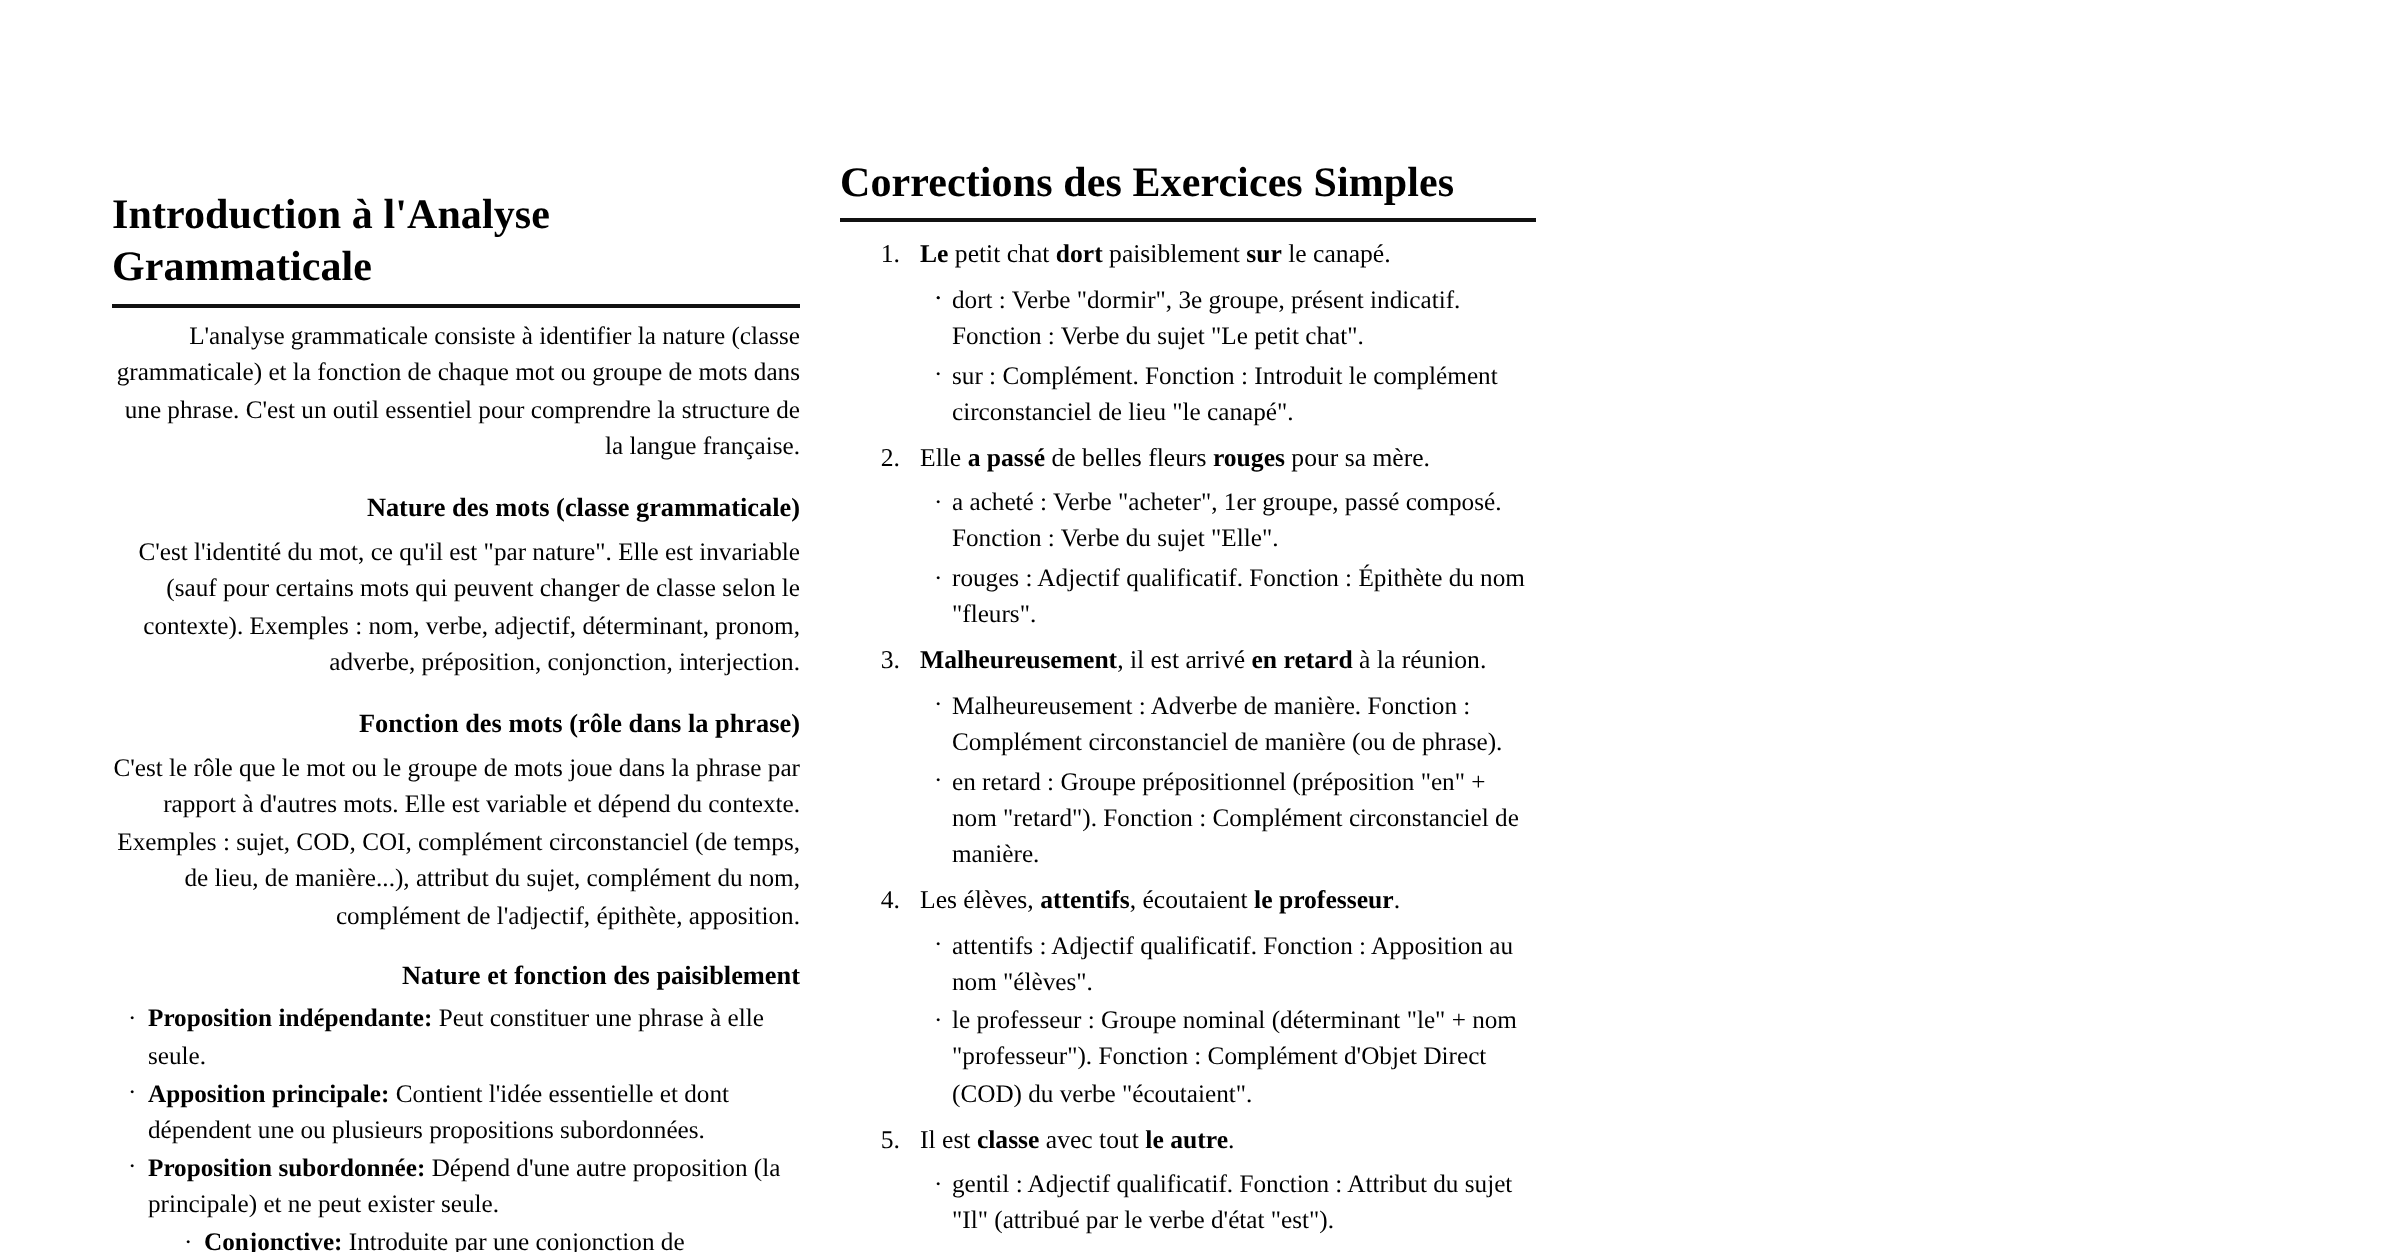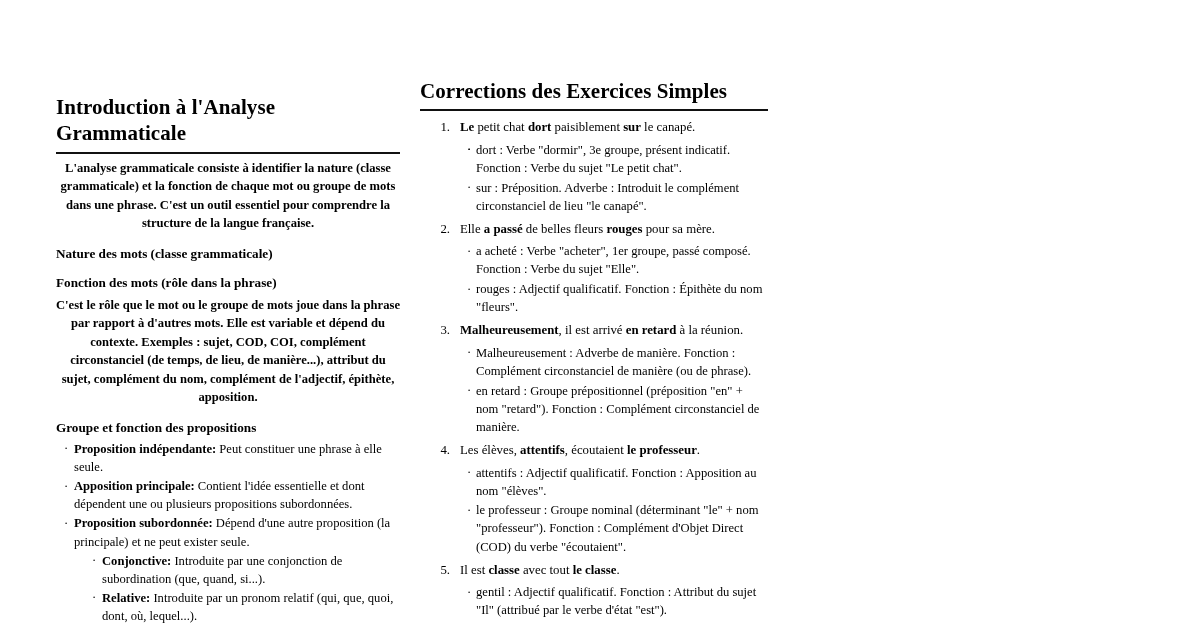--- a/index.html
+++ b/index.html
@@ -48,29 +48,29 @@
     padding: 0 0 5px 0;
     border-bottom: 2px solid #111111;
     letter-spacing: 0.05px;
   }
   h2.sub-title {
     font-size: 13.2px;
     font-weight: bold;
     line-height: 1.3;
     margin: 12px 0 3px 0;
     padding: 0;
+    text-align: right;
   }
 
   p.body-text {
     font-size: 12.6px;
     line-height: 1.47;
     margin: 5px 0 0 0;
     padding: 0;
-    text-align: center;
-    font-weight: bold;
+    text-align: right;
   }
 
   
   ul.blist {
     list-style: none;
     margin: 4px 0 0 0;
     padding: 0 0 0 8px;
   }
   ul.blist > li {
     position: relative;
@@ -139,25 +139,26 @@
 
   <div class="col col-left">
 
     <div style="height:94px"></div>
 
     <h1 class="sec-title">Introduction à l'Analyse Grammaticale</h1>
 
     <p class="body-text">L'analyse grammaticale consiste à identifier la nature (classe grammaticale) et la fonction de chaque mot ou groupe de mots dans une phrase. C'est un outil essentiel pour comprendre la structure de la langue française.</p>
 
     <h2 class="sub-title">Nature des mots (classe grammaticale)</h2>
+    <p class="body-text">C'est l'identité du mot, ce qu'il est "par nature". Elle est invariable (sauf pour certains mots qui peuvent changer de classe selon le contexte). Exemples : nom, verbe, adjectif, déterminant, pronom, adverbe, préposition, conjonction, interjection.</p>
 
     <h2 class="sub-title">Fonction des mots (rôle dans la phrase)</h2>
     <p class="body-text">C'est le rôle que le mot ou le groupe de mots joue dans la phrase par rapport à d'autres mots. Elle est variable et dépend du contexte. Exemples : sujet, COD, COI, complément circonstanciel (de temps, de lieu, de manière...), attribut du sujet, complément du nom, complément de l'adjectif, épithète, apposition.</p>
 
-    <h2 class="sub-title">Groupe et fonction des propositions</h2>
+    <h2 class="sub-title">Nature et fonction des paisiblement</h2>
 
     <ul class="blist" id="propositions-list">
         <li><span class="bullet">·</span><b>Proposition indépendante:</b><span> Peut constituer une phrase à elle seule.</span></li>
         <li><span class="bullet">·</span><b>Apposition principale:</b><span> Contient l'idée essentielle et dont dépendent une ou plusieurs propositions subordonnées.</span></li>
         <li><span class="bullet">·</span><b>Proposition subordonnée:</b><span> Dépend d'une autre proposition (la principale) et ne peut exister seule.</span><ul class="blist nested">
             <li><span class="bullet">·</span><b>Conjonctive:</b><span> Introduite par une conjonction de subordination (que, quand, si...).</span></li>
             <li><span class="bullet">·</span><b>Relative:</b><span> Introduite par un pronom relatif (qui, que, quoi, dont, où, lequel...).</span></li>
           </ul></li>
       </ul>
 
@@ -166,33 +167,33 @@
   <div class="col col-right">
 
     <div style="height:78px"></div>
 
     <h1 class="sec-title">Corrections des Exercices Simples</h1>
 
     <ol class="nlist" id="corrections-list">
         <li><span class="num">1.</span><span><b>Le</b><span> petit chat </span><b>dort</b><span> paisiblement </span><b>sur</b><span> le canapé.</span></span><ul class="sublist">
             <li><span class="bullet">·</span></li>
             <li><span class="bullet">·</span><span>dort : Verbe "dormir", 3e groupe, présent indicatif. Fonction : Verbe du sujet "Le petit chat".</span></li>
-            <li><span class="bullet">·</span><span>sur : Préposition. Adverbe : Introduit le complément circonstanciel de lieu "le canapé".</span></li>
+            <li><span class="bullet">·</span><span>sur : Complément. Fonction : Introduit le complément circonstanciel de lieu "le canapé".</span></li>
           </ul></li>
         <li><span class="num">2.</span><span><span>Elle </span><b>a passé</b><span> de belles fleurs </span><b>rouges</b><span> pour sa mère.</span></span><ul class="sublist">
             <li><span class="bullet">·</span><span>a acheté : Verbe "acheter", 1er groupe, passé composé. Fonction : Verbe du sujet "Elle".</span></li>
             <li><span class="bullet">·</span><span>rouges : Adjectif qualificatif. Fonction : Épithète du nom "fleurs".</span></li>
           </ul></li>
         <li><span class="num">3.</span><span><b>Malheureusement</b><span>, il est arrivé </span><b>en retard</b><span> à la réunion.</span></span><ul class="sublist">
             <li><span class="bullet">·</span><span>Malheureusement : Adverbe de manière. Fonction : Complément circonstanciel de manière (ou de phrase).</span></li>
             <li><span class="bullet">·</span><span>en retard : Groupe prépositionnel (préposition "en" + nom "retard"). Fonction : Complément circonstanciel de manière.</span></li>
           </ul></li>
         <li><span class="num">4.</span><span><span>Les élèves, </span><b>attentifs</b><span>, écoutaient </span><b>le professeur</b><span>.</span></span><ul class="sublist">
             <li><span class="bullet">·</span><span>attentifs : Adjectif qualificatif. Fonction : Apposition au nom "élèves".</span></li>
             <li><span class="bullet">·</span><span>le professeur : Groupe nominal (déterminant "le" + nom "professeur"). Fonction : Complément d'Objet Direct (COD) du verbe "écoutaient".</span></li>
           </ul></li>
-        <li><span class="num">5.</span><span><span>Il est </span><b>classe</b><span> avec tout </span><b>le classe</b><span>.</span></span><ul class="sublist">
+        <li><span class="num">5.</span><span><span>Il est </span><b>classe</b><span> avec tout </span><b>le autre</b><span>.</span></span><ul class="sublist">
             <li><span class="bullet">·</span><span>gentil : Adjectif qualificatif. Fonction : Attribut du sujet "Il" (attribué par le verbe d'état "est").</span></li>
           </ul></li>
       </ol>
   </div>
 
 </div>
 
 </body></html>

